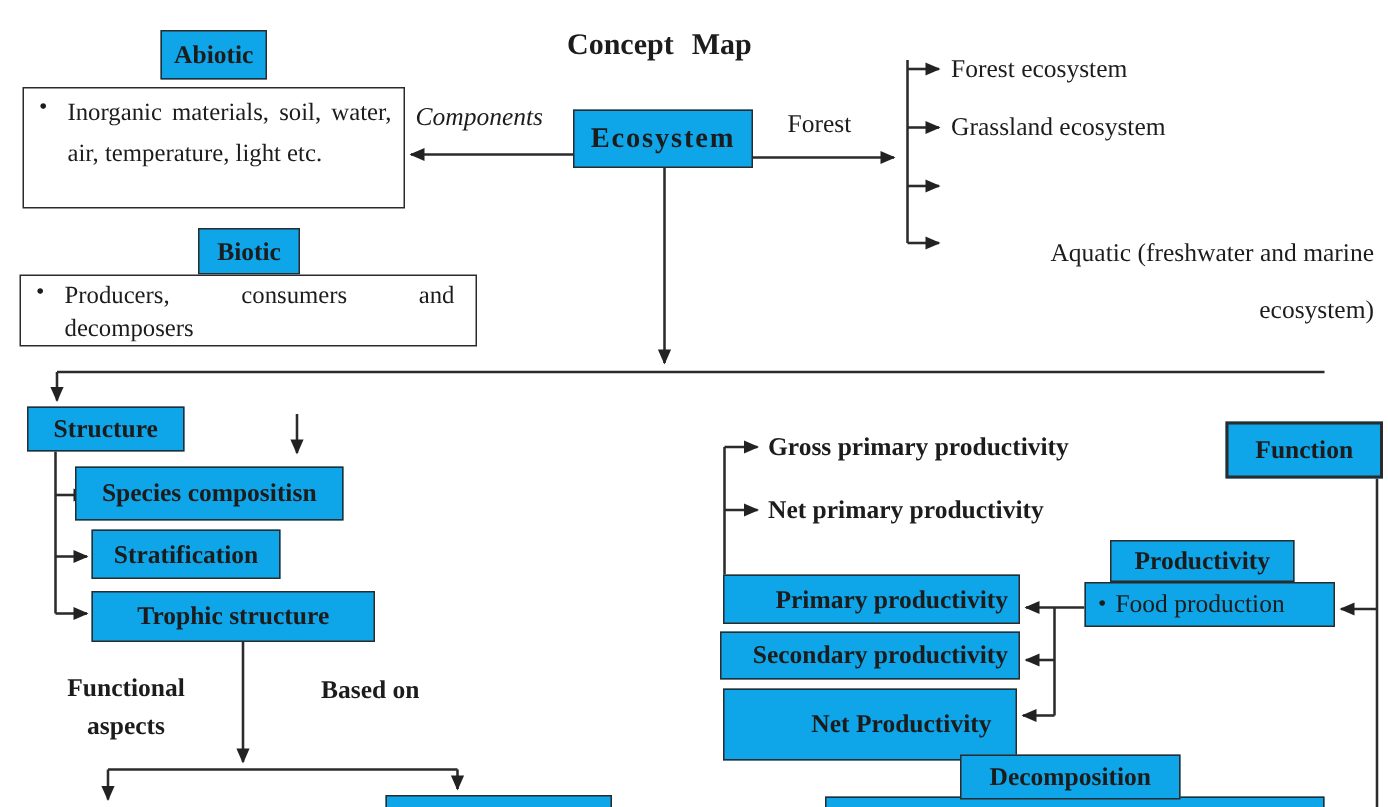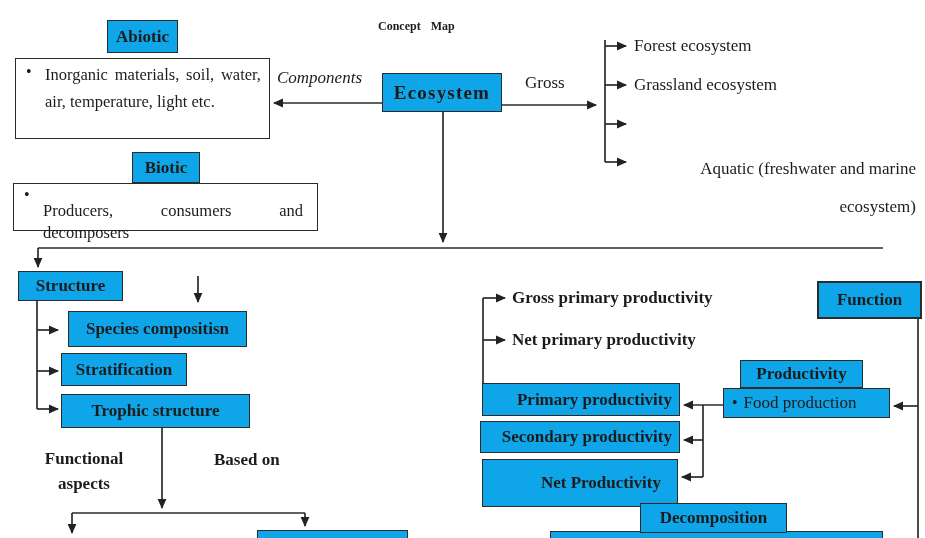--- a/index.html
+++ b/index.html
@@ -80,52 +80,52 @@
       <path d="M723,405 L684,405" marker-end="url(#ah)"></path>
       <path d="M703,405 L703,477"></path>
       <path d="M703,440 L684,440" marker-end="url(#ah)"></path>
       <path d="M703,477 L682,477" marker-end="url(#ah)"></path>
 
       <path d="M918,319 L918,538"></path>
       <path d="M918,406 L894,406" marker-end="url(#ah)"></path>
     </g>
   </svg>
 
-  <div class="txt bold" style="left:378px; top:19px; font-size:12px; word-spacing:7px;">Concept  Map</div>
+  <div class="txt bold" style="left:378px; top:19px; font-size:20px; word-spacing:7px;">Concept  Map</div>
 
   <div class="box" style="left:107px; top:20px; width:71px; height:33px;">
     <span class="box-label">Abiotic</span>
   </div>
   <div class="bullet-row" style="left:15px; top:58px; width:255px; height:81px;">
     <span class="bullet">•</span>
     <div class="bullet-text" style="line-height:26.5px;">Inorganic materials, soil, water, air, temperature, light etc.</div>
   </div>
 
   <div class="box" style="left:132px; top:152px; width:68px; height:31px;">
     <span class="box-label">Biotic</span>
   </div>
   <div class="bullet-row" style="left:13px; top:183px; width:305px; height:48px;">
     <span class="bullet" style="top:2px;">•</span>
-    <div class="bullet-text" style="line-height:22px; margin-top:16px; margin-right:14px;">Producers, consumers and decomposers</div>
+    <div class="bullet-text" style="line-height:22px; margin-top:2px; margin-right:14px;">Producers, consumers and decomposers</div>
   </div>
 
   <div class="txt edge-label" style="left:277px; top:68px;font-style:italic;">Components</div>
   <div class="box" style="left:382px; top:73px; width:120px; height:39px;align-items:center;">
     <span class="box-label" style="font-size:19px; letter-spacing:1.2px;">Ecosystem</span>
   </div>
-  <div class="txt edge-label" style="left:525px; top:73px;">Gross</div>
+  <div class="txt edge-label" style="left:525px; top:73px;">Forest</div>
 
   <div class="type-item" style="left:634px; top:36px;">Forest ecosystem</div>
   <div class="type-item" style="left:634px; top:75px;">Grassland ecosystem</div>
   <div class="type-item wrapspan" style="left:634px; top:150px; width:282px; line-height:38px; white-space:normal;">Aquatic (freshwater and marine ecosystem)</div>
 
   <div class="box" style="left:18px; top:271px; width:105px; height:30px;">
     <span class="box-label">Structure</span>
   </div>
-  <div class="box" style="left:68px; top:311px; width:179px; height:36px;">
+  <div class="box" style="left:50px; top:311px; width:179px; height:36px;">
     <span class="box-label">Species compositisn</span>
   </div>
   <div class="box" style="left:61px; top:353px; width:126px; height:33px;">
     <span class="box-label">Stratification</span>
   </div>
   <div class="box" style="left:61px; top:394px; width:189px; height:34px;">
     <span class="box-label">Trophic structure</span>
   </div>
   <div class="txt bold wrapspan" style="left:30px; top:446px; width:108px; font-size:17px; text-align:center; line-height:25px; white-space:normal;">Functional aspects</div>
   <div class="txt bold" style="left:214px; top:450px; font-size:17px;">Based on</div>

